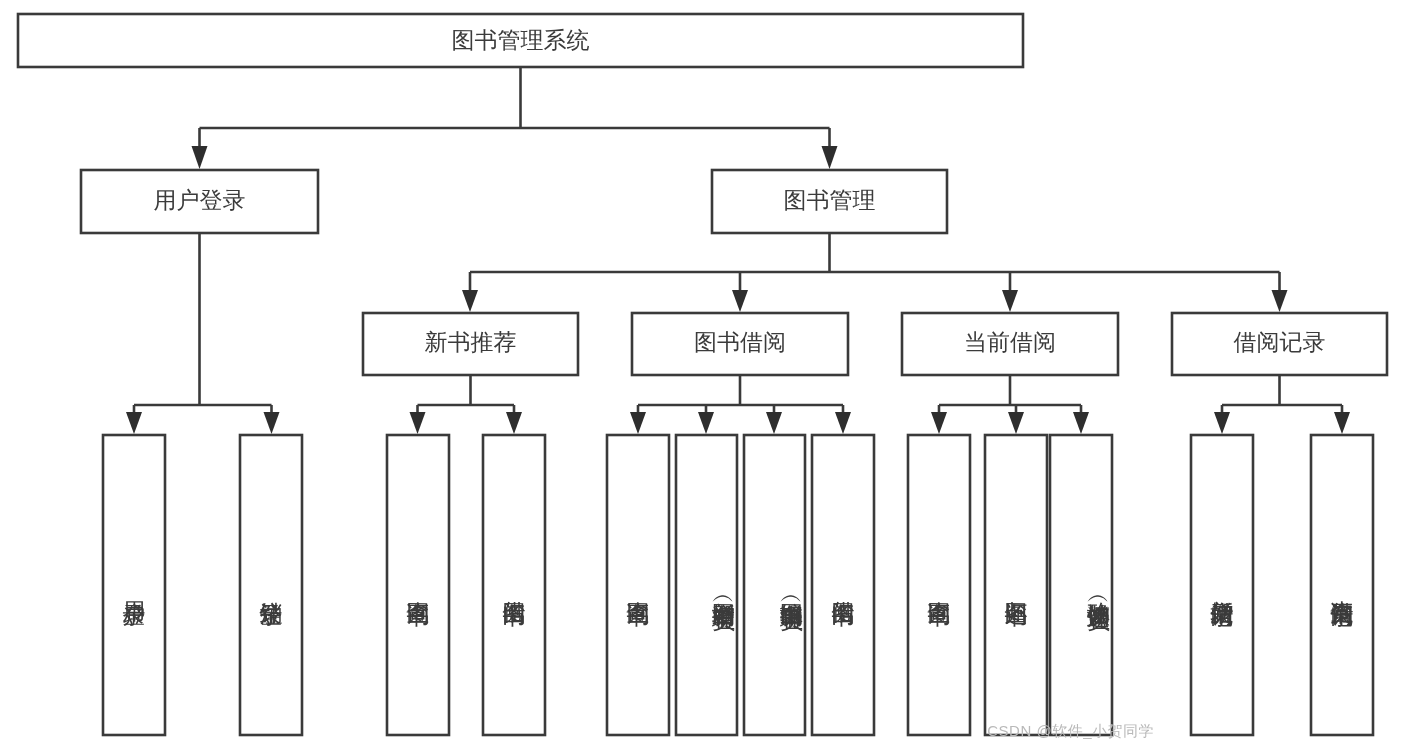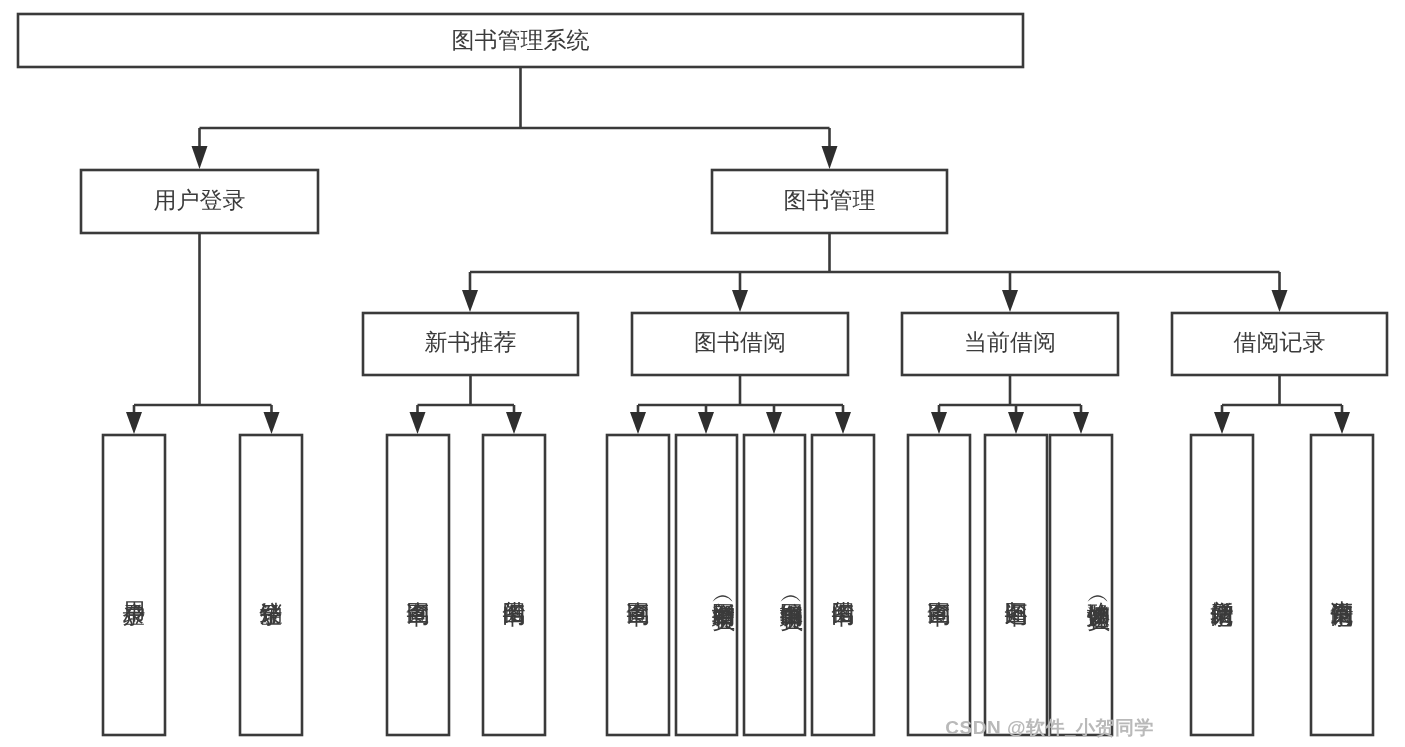--- a/index.html
+++ b/index.html
@@ -62,25 +62,24 @@
     justify-content: center;
     letter-spacing: 1px;
     white-space: nowrap;
     pointer-events: none;
   }
   .watermark {
     position: absolute;
     right: 8px;
     bottom: 6px;
     font-family: "Liberation Sans", "DejaVu Sans", sans-serif;
-    font-size: 19px;
+    font-size: 15px;
     color: #b9b9b9;
     letter-spacing: 0.5px;
     white-space: nowrap;
-    font-weight: bold;
   }
 </style>
 </head>
 <body>
 
 <div id="diagram-root">
 
   <svg class="diagram" viewBox="0 0 1405 747">
 
     <rect class="node-rect" x="18" y="14" width="1005" height="53"></rect>

